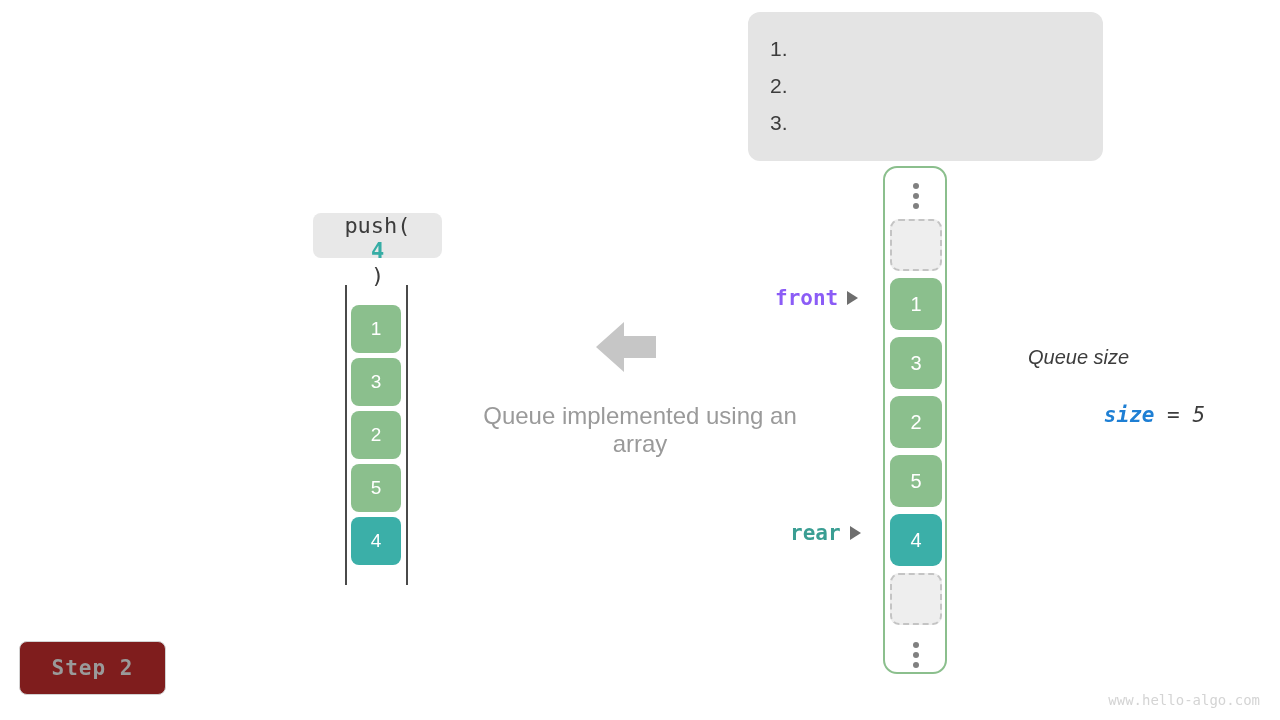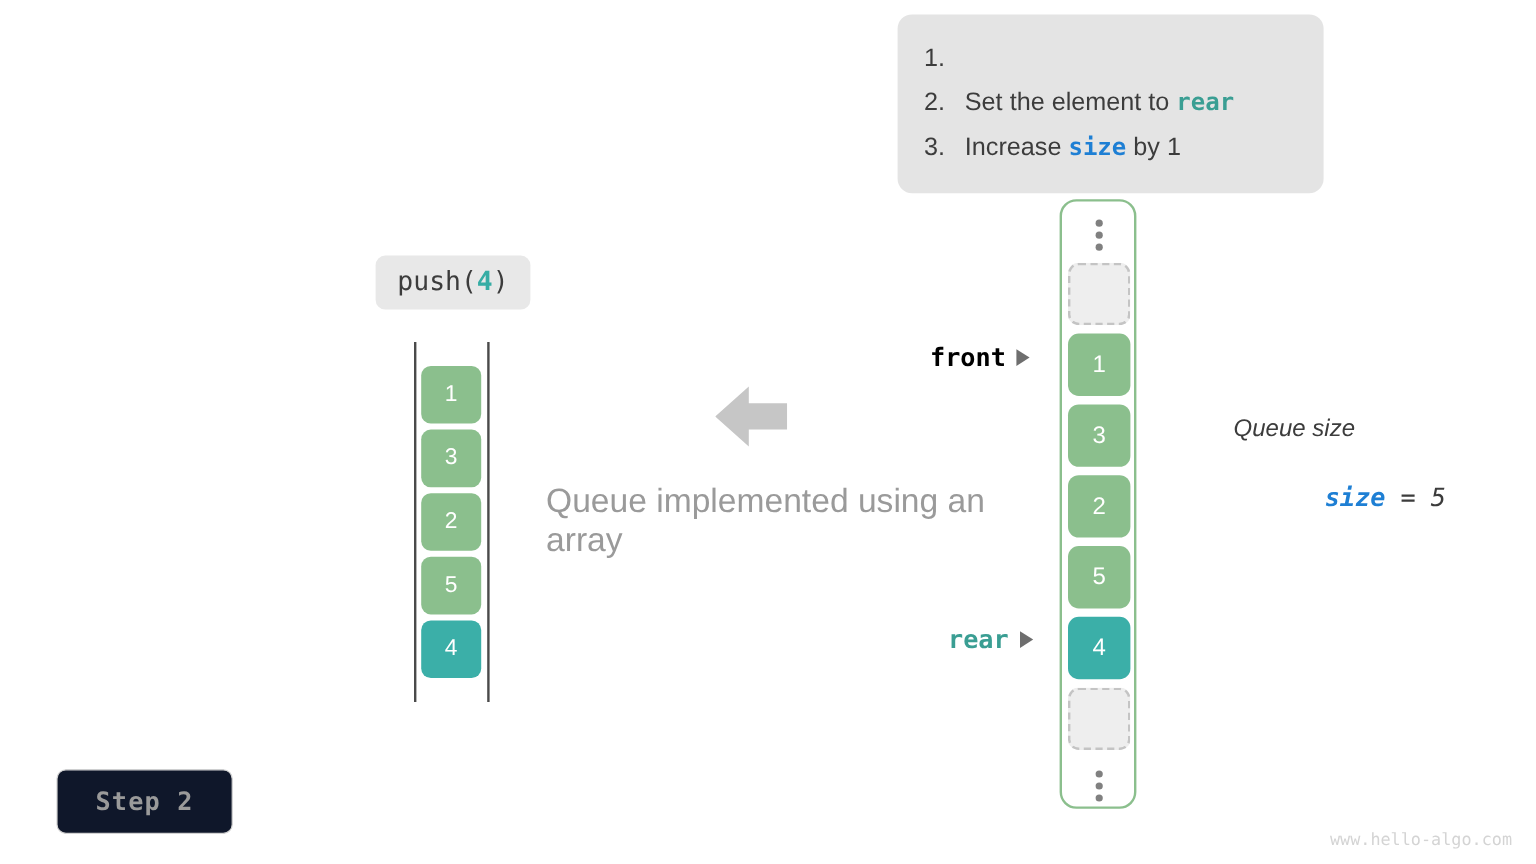--- a/index.html
+++ b/index.html
@@ -58,25 +58,26 @@
   #push-label {
     position: absolute;
     left: 313px;
     top: 213px;
     width: 129px;
     height: 45px;
     background: #e8e8e8;
     border-radius: 8px;
     display: flex;
     align-items: center;
-    justify-content: center;
+    justify-content: flex-start;
     font-family: "DejaVu Sans Mono", "Liberation Mono", monospace;
     font-size: 22px;
     color: #3c3c3c;
     letter-spacing: 0px;
+    flex-direction: column;
   }
   #push-label .arg { color: #36ada5; font-weight: bold; }
 
   
   #array-group {
     position: absolute;
     left: 340px;
     top: 285px;
     width: 74px;
     height: 302px;
@@ -117,22 +118,22 @@
     left: 596px;
     top: 320px;
     width: 60px;
     height: 54px;
   }
   #caption {
     position: absolute;
     left: 455px;
     top: 402px;
     width: 370px;
-    text-align: left;
-    font-size: 28px;
+    text-align: center;
+    font-size: 24px;
     color: #9a9a9a;
   }
 
   
   #queue-container {
     position: absolute;
     left: 883px;
     top: 166px;
     width: 64px;
     height: 508px;
@@ -192,21 +193,21 @@
     font-size: 21px;
   }
   .pointer .ptr-arrow {
     margin-left: 9px;
     width: 0;
     height: 0;
     border-left: 11px solid #6e6e6e;
     border-top: 7px solid transparent;
     border-bottom: 7px solid transparent;
   }
-  #pointer-front { left: 775px; top: 286px; color: #000000; }
+  #pointer-front { left: 775px; top: 286px; color: #8b5cf6; }
   #pointer-rear  { left: 790px; top: 521px; color: #3a9e93; }
 
   
   #size-readout {
     position: absolute;
     left: 1028px;
     top: 343px;
     width: 210px;
     font-style: italic;
   }
@@ -220,27 +221,27 @@
     font-family: "DejaVu Sans Mono", "Liberation Mono", monospace;
     font-size: 21px;
     color: #3c3c3c;
     white-space: pre;
   }
   #size-expr .var { color: #1e7fd4; font-weight: bold; }
 
   
   #step-badge {
     position: absolute;
-    left: 47px;
+    left: 19px;
     top: 641px;
     width: 145px;
     height: 52px;
     border: 1px solid #d2d2d2;
     border-radius: 8px;
-    background: #0f172a;
+    background: #7f1d1d;
     display: flex;
     align-items: center;
     justify-content: center;
     font-family: "DejaVu Sans Mono", "Liberation Mono", monospace;
     font-weight: bold;
     font-size: 21px;
     color: #9a9a9a;
     letter-spacing: 1px;
   }
 
@@ -259,25 +260,23 @@
 <body>
 
 <div class="stage">
 
   <div id="steps-callout">
       <div class="step-line">
         <span class="step-num">1.</span>
       </div>
       <div class="step-line">
         <span class="step-num">2.</span>
-        <span class="step-text"><span>Set the element to </span><span class="code code-teal">rear</span></span>
       </div>
       <div class="step-line">
         <span class="step-num">3.</span>
-        <span class="step-text"><span>Increase </span><span class="code code-blue">size</span><span> by 1</span></span>
       </div>
     </div>
 
   <div id="push-label">
     <span>push(</span>
       <span class="arg">4</span>
       <span>)</span>
   </div>
 
   <div id="array-group">

